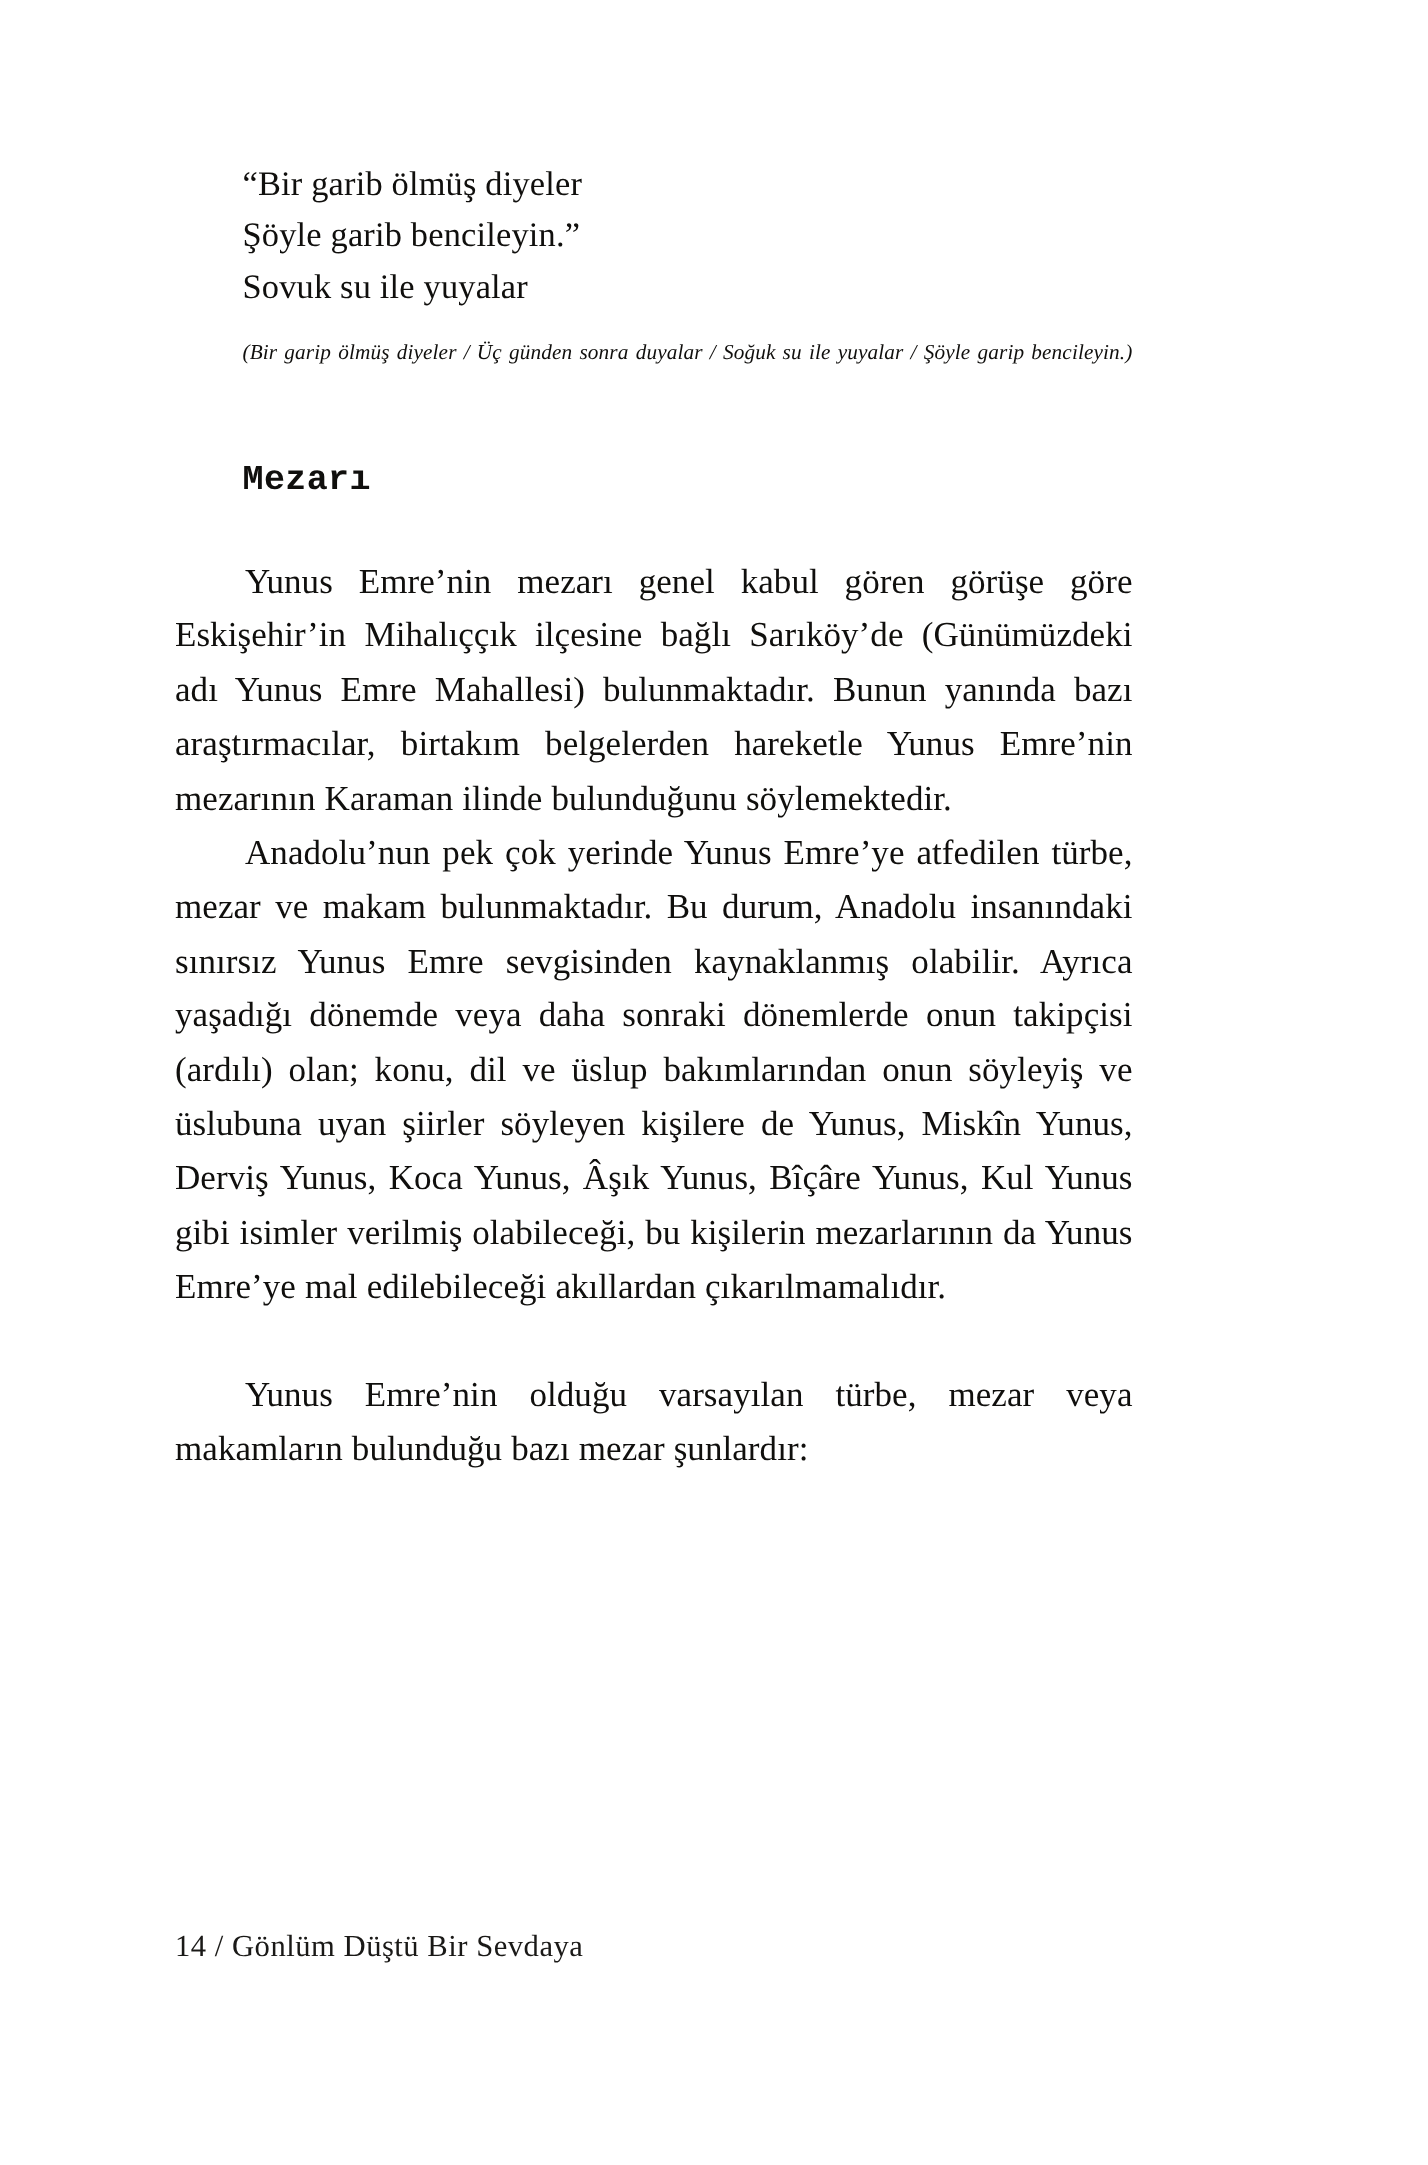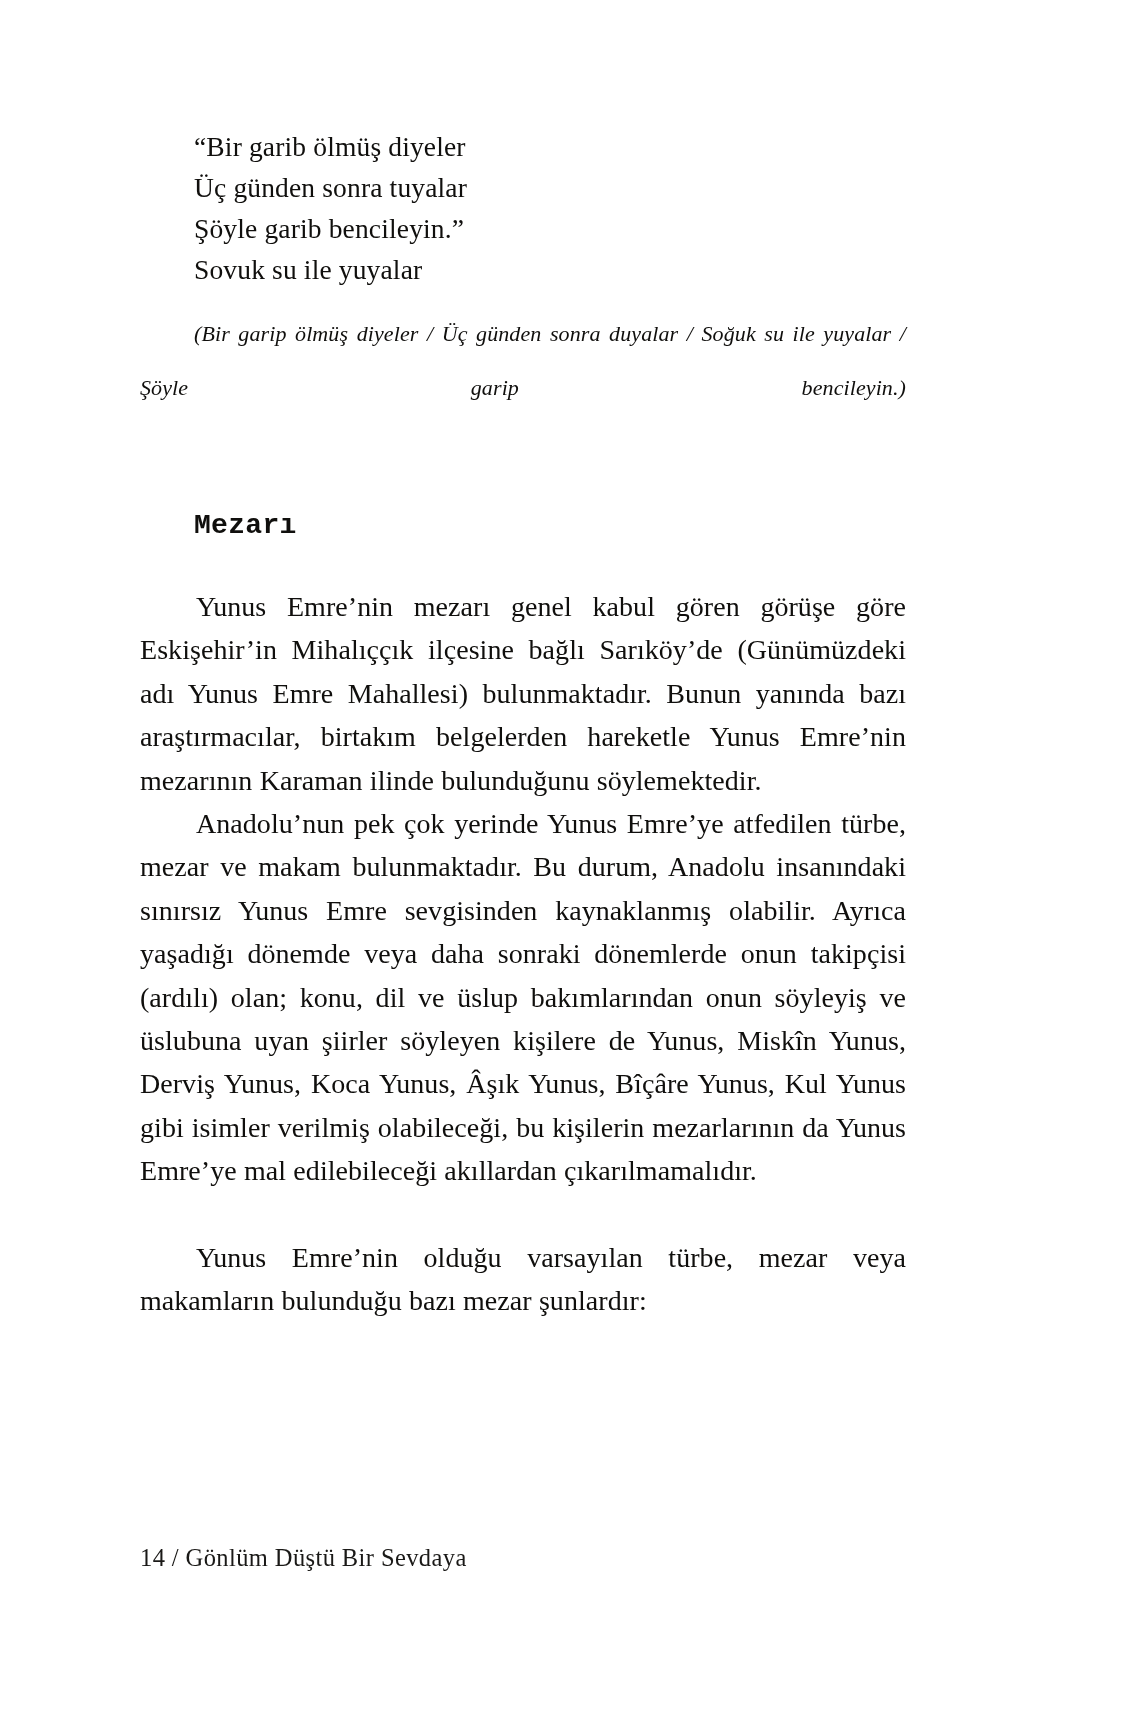--- a/index.html
+++ b/index.html
@@ -42,22 +42,22 @@
     font-size: 27.5px;
     line-height: 41px;
     margin-left: 54px;
     white-space: pre;
     letter-spacing: 0.15px;
   }
 
   
   .gloss {
     font-style: italic;
-    font-size: 22px;
-    line-height: 54px;
+    font-size: 17px;
+    line-height: 31px;
     text-align: justify;
     text-justify: inter-word;
     margin: 17px 0 0 0;
     text-indent: 54px;
     letter-spacing: 0.1px;
   }
   .gloss::after {
     content: "";
     display: inline-block;
     width: 100%;
@@ -104,21 +104,20 @@
 </style>
 </head>
 <body>
 
 <div class="page">
 
   <div class="content">
 
     <div class="poem">
       <div class="poem-line">“Bir garib ölmüş diyeler</div>
-      <div class="poem-line">Üç günden sonra tuyalar</div>
       <div class="poem-line">Şöyle garib bencileyin.”</div>
       <div class="poem-line">Sovuk su ile yuyalar</div>
     </div>
 
     <p class="gloss">(Bir garip ölmüş diyeler / Üç günden sonra duyalar / Soğuk su ile yuyalar / Şöyle garip bencileyin.)</p>
 
     <h2 class="section-heading">Mezarı</h2>
 
     <p class="para first-body">Yunus Emre’nin mezarı genel kabul gören görüşe göre Eskişehir’in Mihalıççık ilçesine bağlı Sarıköy’de (Günümüzdeki adı Yunus Emre Mahallesi) bulunmaktadır. Bunun yanında bazı araştırmacılar, birtakım belgelerden hareketle Yunus Emre’nin mezarının Karaman ilinde bulunduğunu söylemektedir.</p>
 

